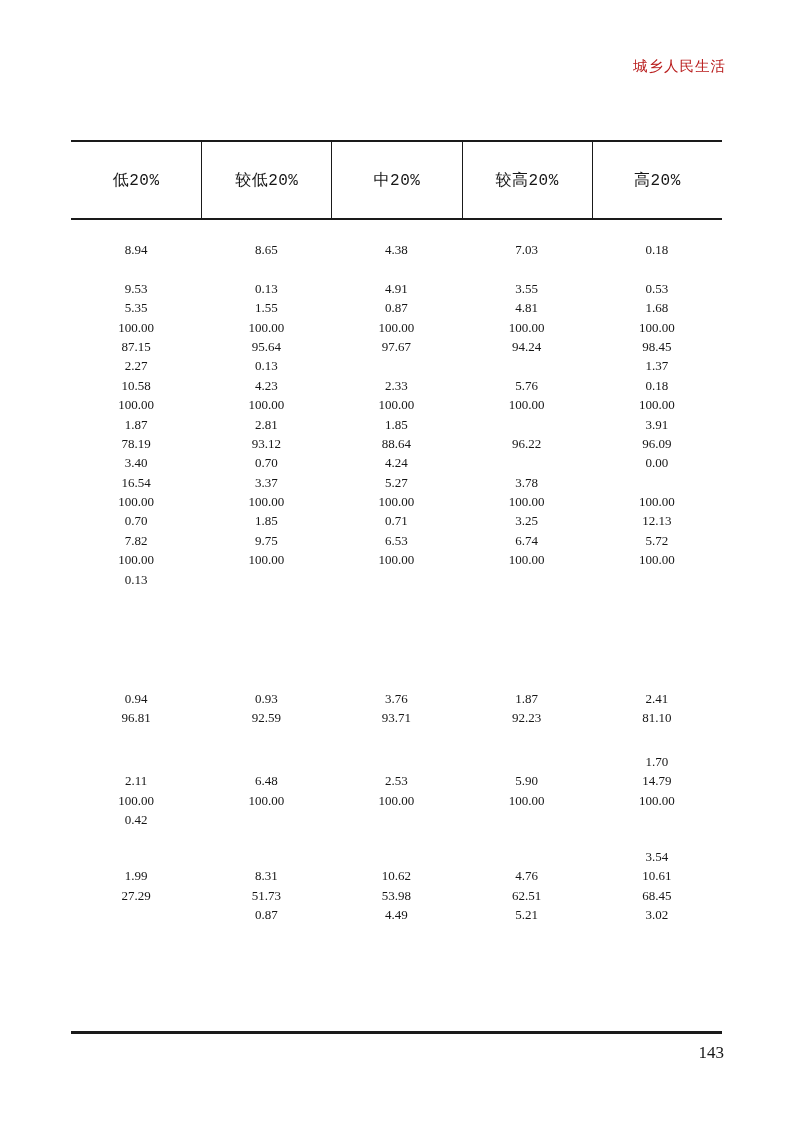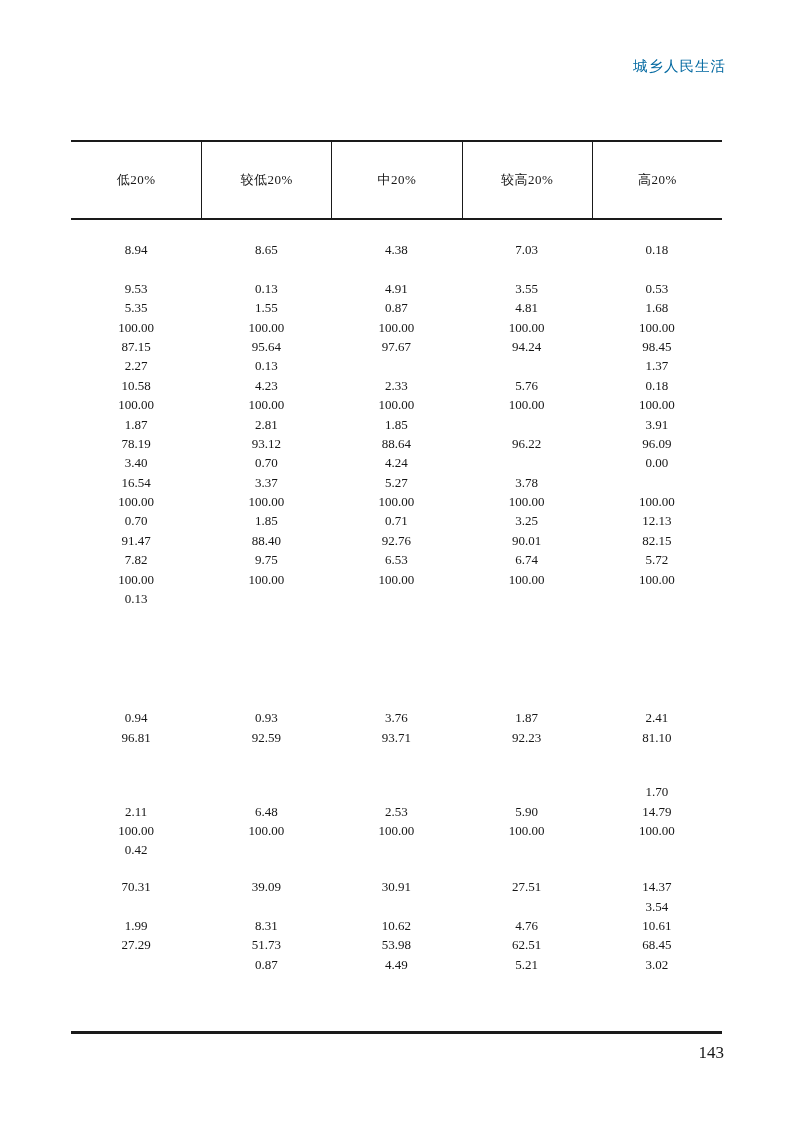--- a/index.html
+++ b/index.html
@@ -9,46 +9,47 @@
     background: #ffffff;
     color: #161616;
     font-family: "Liberation Serif", "DejaVu Serif", serif;
     overflow: hidden;
   }
 
   .page-header {
     position: absolute; top: 57px; left: 72px; width: 654px;
     text-align: right;
     font-size: 14.5px; letter-spacing: 1px;
-    color: #0369a1;
+    color: #b91c1c;
   }
 
   .table-wrap { position: absolute; top: 140px; left: 71px; width: 651px; }
 
   .thead {
     display: flex;
     height: 80px;
     box-sizing: border-box;
     border-top: 2.5px solid #1a1a1a;
     border-bottom: 2px solid #1a1a1a;
   }
   .hcell {
     width: 130.2px;
     box-sizing: border-box;
     display: flex; align-items: center; justify-content: center;
-    font-size: 13px;
+    font-size: 16px;
     letter-spacing: 0.5px;
+    font-family: Liberation Mono, monospace;
   }
   .hcell + .hcell { border-left: 1.5px solid #1a1a1a; }
 
   .tbody { overflow: hidden; }
   .section-0 { margin-top: 20px; }
   .section-1 { margin-top: 19.4px; }
   .section-2 { margin-top: 100px; }
-  .section-3 { margin-top: 35px; }
+  .section-3 { margin-top: 24px; }
   .section-4 { margin-top: 17.5px; }
 
   .trow { display: flex; height: 19.4px; }
   .tcell {
     width: 130.2px;
     text-align: center;
     font-size: 13px;
     line-height: 19.4px;
     white-space: nowrap;
   }
@@ -174,27 +175,20 @@
           <div class="tcell">100.00</div>
         </div>
         <div class="trow">
           <div class="tcell">0.70</div>
           <div class="tcell">1.85</div>
           <div class="tcell">0.71</div>
           <div class="tcell">3.25</div>
           <div class="tcell">12.13</div>
         </div>
         <div class="trow">
-          <div class="tcell">91.47</div>
-          <div class="tcell">88.40</div>
-          <div class="tcell">92.76</div>
-          <div class="tcell">90.01</div>
-          <div class="tcell">82.15</div>
-        </div>
-        <div class="trow">
           <div class="tcell">7.82</div>
           <div class="tcell">9.75</div>
           <div class="tcell">6.53</div>
           <div class="tcell">6.74</div>
           <div class="tcell">5.72</div>
         </div>
         <div class="trow">
           <div class="tcell">100.00</div>
           <div class="tcell">100.00</div>
           <div class="tcell">100.00</div>
@@ -250,27 +244,20 @@
         <div class="trow">
           <div class="tcell">0.42</div>
           <div class="tcell"></div>
           <div class="tcell"></div>
           <div class="tcell"></div>
           <div class="tcell"></div>
         </div>
       </div>
       <div class="section section-4">
         <div class="trow">
-          <div class="tcell">70.31</div>
-          <div class="tcell">39.09</div>
-          <div class="tcell">30.91</div>
-          <div class="tcell">27.51</div>
-          <div class="tcell">14.37</div>
-        </div>
-        <div class="trow">
           <div class="tcell"></div>
           <div class="tcell"></div>
           <div class="tcell"></div>
           <div class="tcell"></div>
           <div class="tcell">3.54</div>
         </div>
         <div class="trow">
           <div class="tcell">1.99</div>
           <div class="tcell">8.31</div>
           <div class="tcell">10.62</div>

